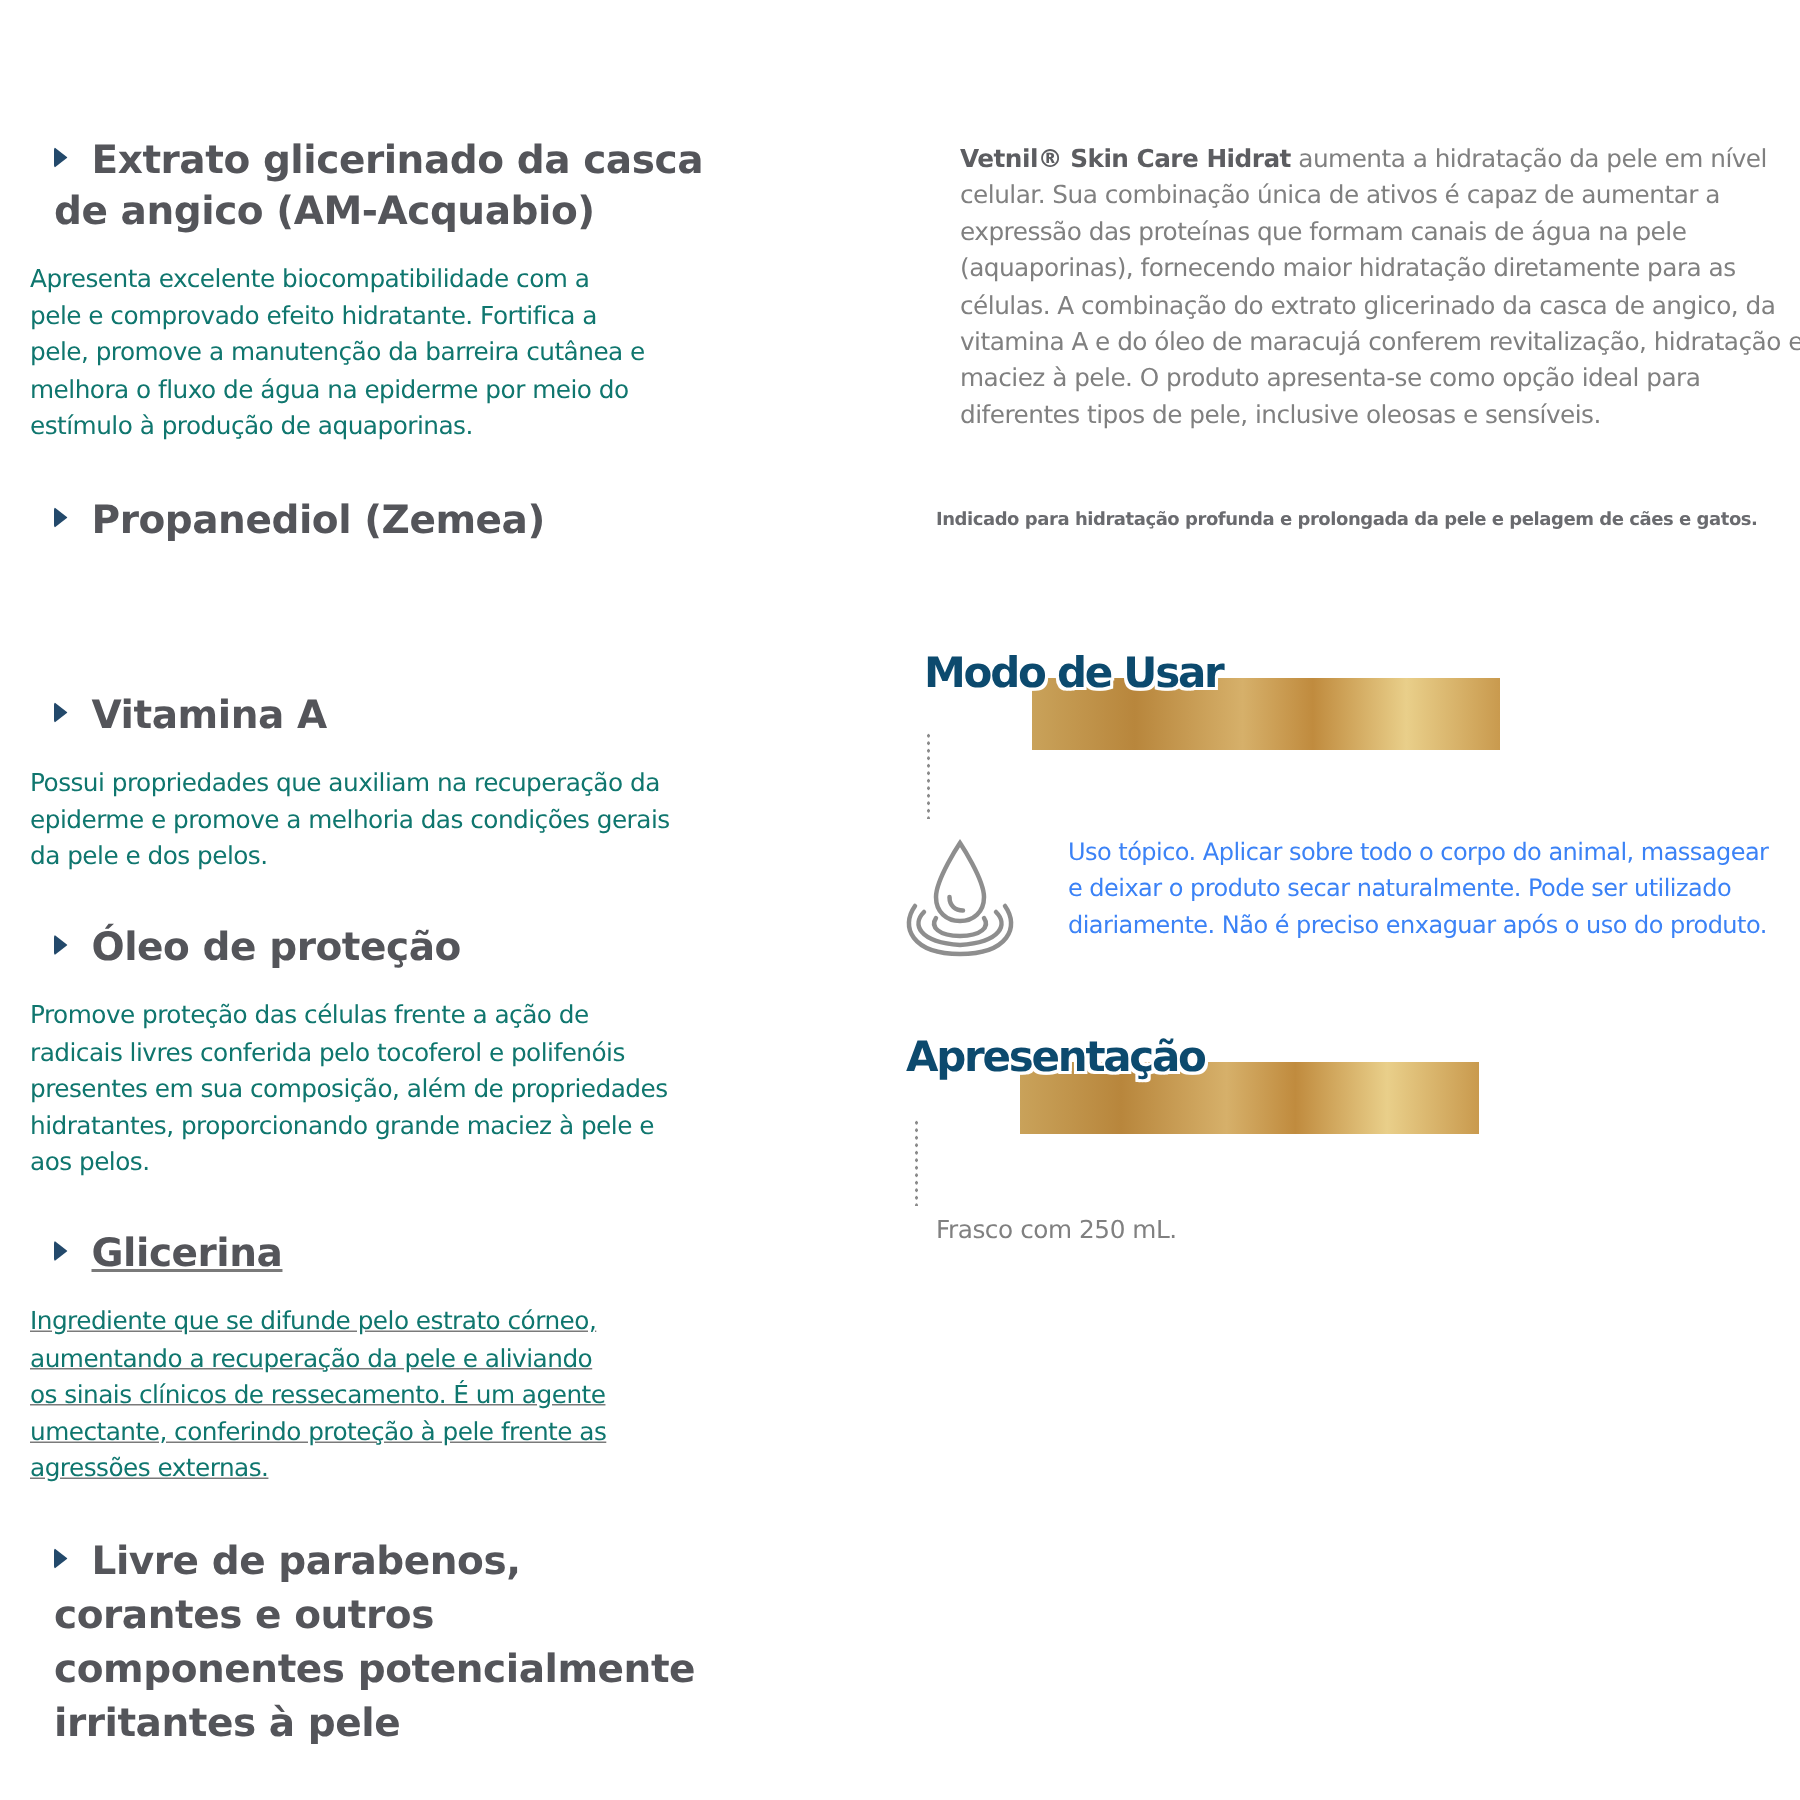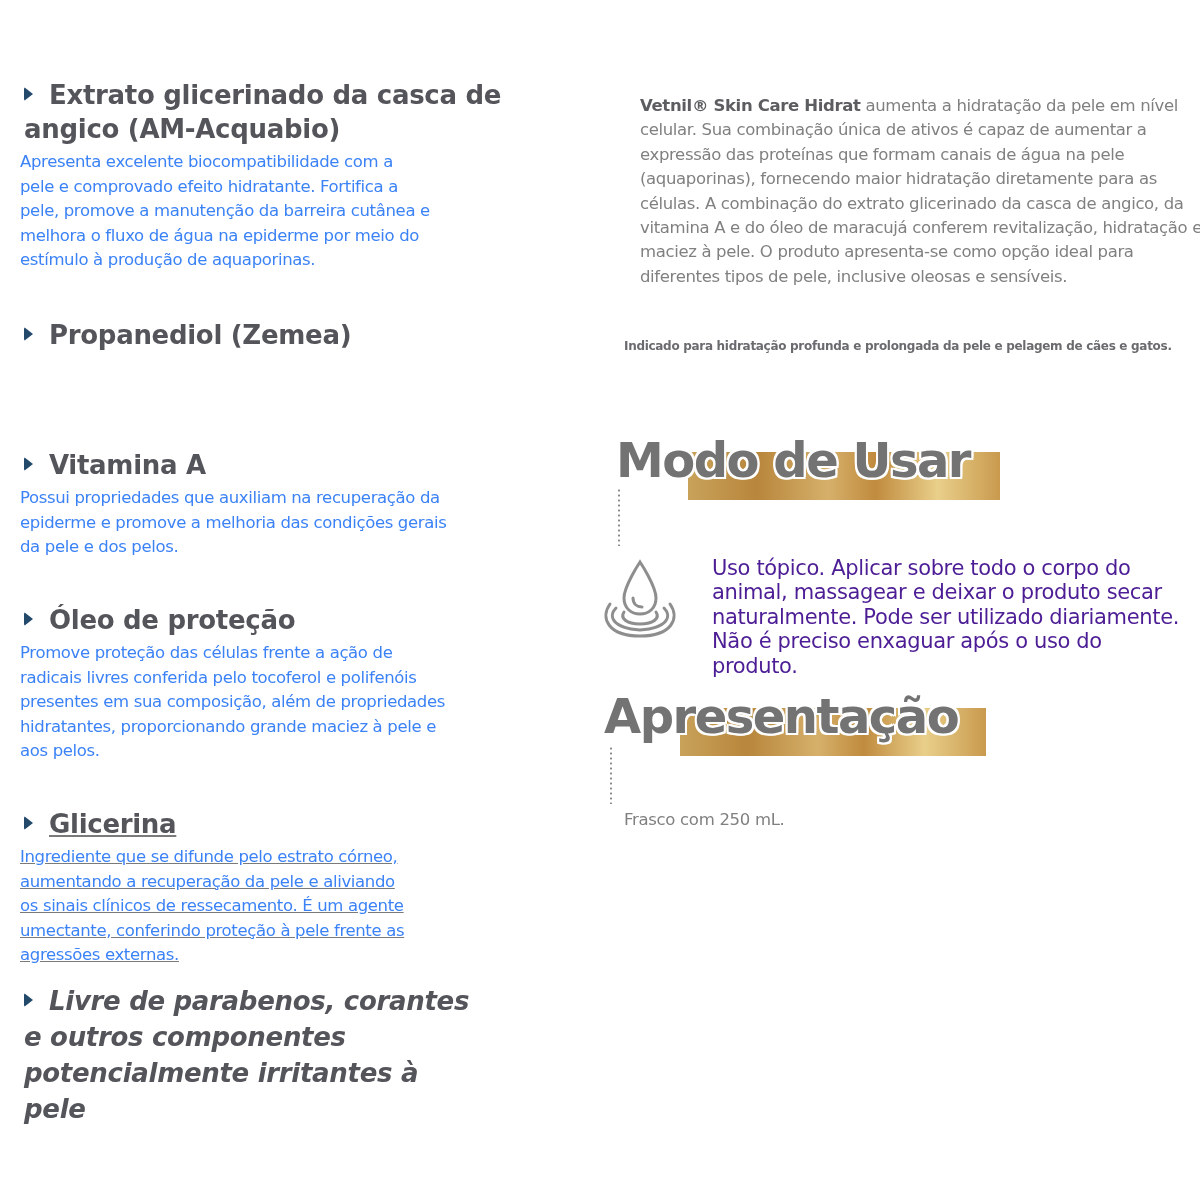--- a/index.html
+++ b/index.html
@@ -13,37 +13,37 @@
   }
   .left-col { position: absolute; left: 20px; top: 0; width: 490px; }
   .ingredient { position: absolute; left: 0; width: 490px; }
   .ing-title {
     font-family: "DejaVu Sans", sans-serif;
     font-weight: bold;
     font-size: 26px;
     line-height: 34px;
     color: #54555a;
     letter-spacing: -0.3px;
-    margin: 4px;
+    margin: 16px;
   }
   .bullet {
     display: inline-block;
     width: 0; height: 0;
     border-top: 7px solid transparent;
     border-bottom: 7px solid transparent;
     border-left: 9px solid #23496b;
     border-radius: 2px;
     margin-right: 16px;
     vertical-align: 3px;
   }
   .ing-desc {
     font-family: "DejaVu Sans", sans-serif;
     font-size: 16.5px;
     line-height: 24.6px;
-    color: #3b82f6;
+    color: #0f766e;
     margin: 2px 0 0 0;
     letter-spacing: -0.35px;
     white-space: pre-line;
   }
   .right-col { position: absolute; left: 624px; top: 0; width: 570px; }
   .intro {
     position: absolute; left: 0; top: 78px; width: 570px;
     font-size: 16.5px; line-height: 24.4px; color: #808080;
     letter-spacing: -0.35px;
     margin: 16px;
@@ -56,34 +56,34 @@
   }
   .section-head { position: absolute; width: 400px; height: 70px; }
   .gold-bar {
     position: absolute; height: 48px;
     background: linear-gradient(90deg, #c9a25a 0%, #b8863c 22%, #d6b06a 45%, #c08b3e 60%, #e9cf8a 80%, #c99a4e 100%);
   }
   .section-title {
     position: absolute; left: 0; top: 0;
     font-family: "DejaVu Sans", sans-serif;
     font-weight: bold;
-    font-size: 48px;
-    color: #737373;
+    font-size: 28px;
+    color: #0c4a6e;
     letter-spacing: -1.5px;
     text-shadow: -2px -2px 0 #fff, 2px -2px 0 #fff, -2px 2px 0 #fff, 2px 2px 0 #fff, 0 2px 0 #fff, 2px 0 0 #fff, 0 -2px 0 #fff, -2px 0 0 #fff;
     white-space: nowrap;
   }
   .dots {
     position: absolute; width: 2px;
     background-image: radial-gradient(circle, #8a8a8a 1px, transparent 1.2px);
     background-size: 2px 5px;
   }
   .usage-text {
     position: absolute; left: 88px; top: 556px; width: 480px;
-    font-size: 21px; line-height: 24.4px; color: #4c1d95;
+    font-size: 16px; line-height: 24.4px; color: #3b82f6;
     letter-spacing: -0.35px; margin: 0;
   }
   .drop-icon { position: absolute; left: -22px; top: 558px; width: 76px; height: 80px; }
   .presentation-text {
     position: absolute; left: 0; top: 808px;
     font-size: 16.5px; line-height: 24px; color: #808080; letter-spacing: -0.3px; margin: 0;
   }
 </style>
 </head>
 <body>
@@ -120,21 +120,21 @@
 
   <div class="ingredient" style="top:803px;text-decoration:underline;">
     <h3 class="ing-title"><span class="bullet"></span><span>Glicerina</span></h3>
     <p class="ing-desc">Ingrediente que se difunde pelo estrato córneo,
 aumentando a recuperação da pele e aliviando
 os sinais clínicos de ressecamento. É um agente
 umectante, conferindo proteção à pele frente as
 agressões externas.</p>
   </div>
 
-  <div class="ingredient" style="top:979px; width:460px;font-style:italic;">
+  <div class="ingredient" style="top:1007px; width:460px;">
     <h3 class="ing-title" style="line-height:36px;"><span class="bullet"></span><span>Livre de parabenos, corantes e outros componentes potencialmente irritantes à pele</span></h3>
   </div>
 </div>
 
 <div class="right-col">
   <p class="intro"><b>Vetnil® Skin Care Hidrat</b><span> aumenta a hidratação da pele em nível celular. Sua combinação única de ativos é capaz de aumentar a expressão das proteínas que formam canais de água na pele (aquaporinas), fornecendo maior hidratação diretamente para as células. A combinação do extrato glicerinado da casca de angico, da vitamina A e do óleo de maracujá conferem revitalização, hidratação e maciez à pele. O produto apresenta-se como opção ideal para diferentes tipos de pele, inclusive oleosas e sensíveis.</span></p>
 
   <p class="indication">Indicado para hidratação profunda e prolongada da pele e pelagem de cães e gatos.</p>
 
   <div class="section-head" style="left:-8px; top:432px;">

